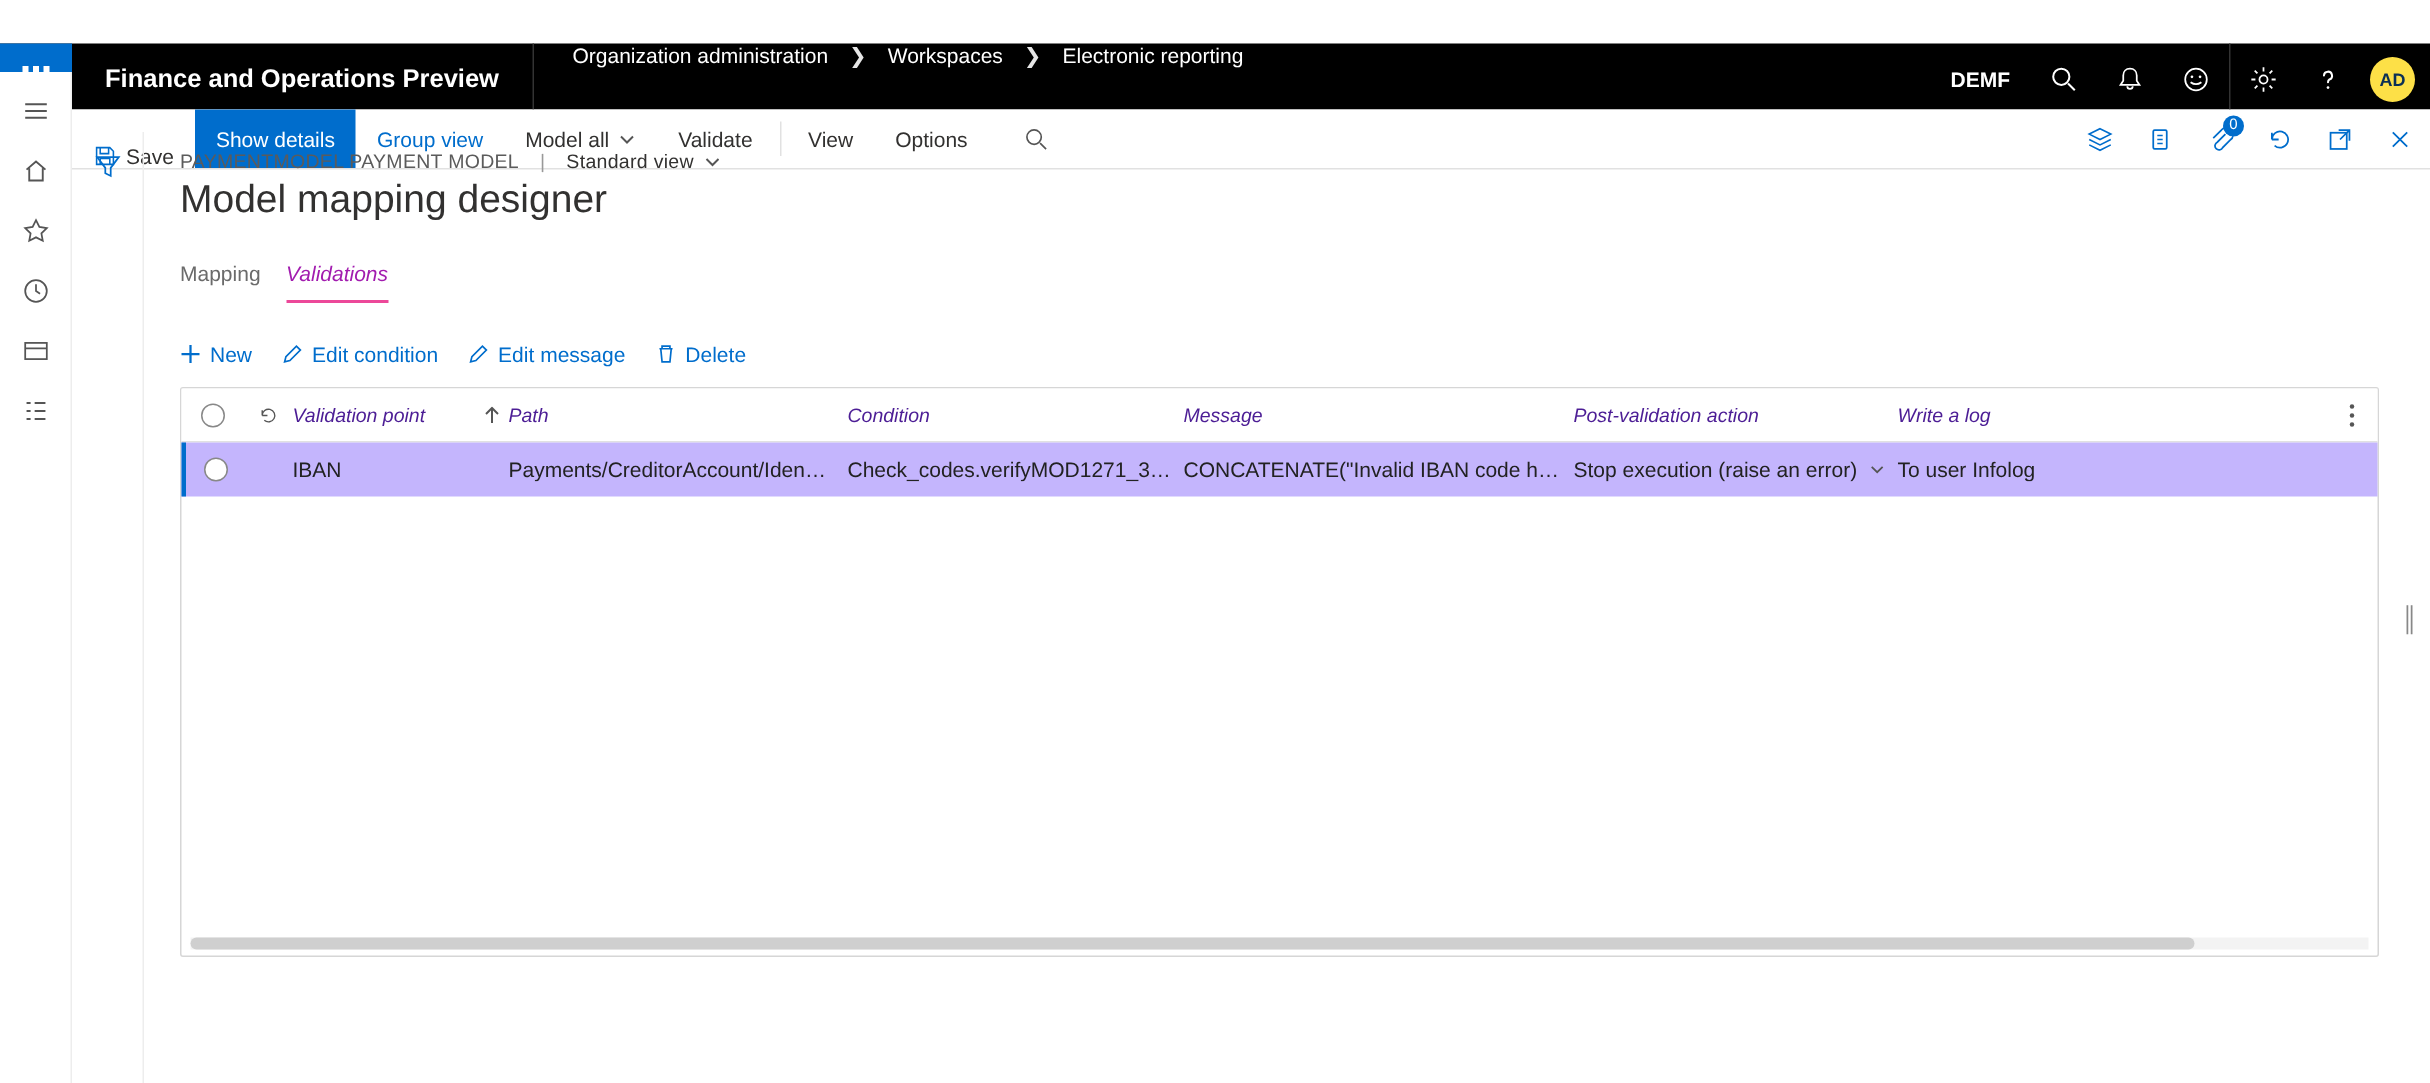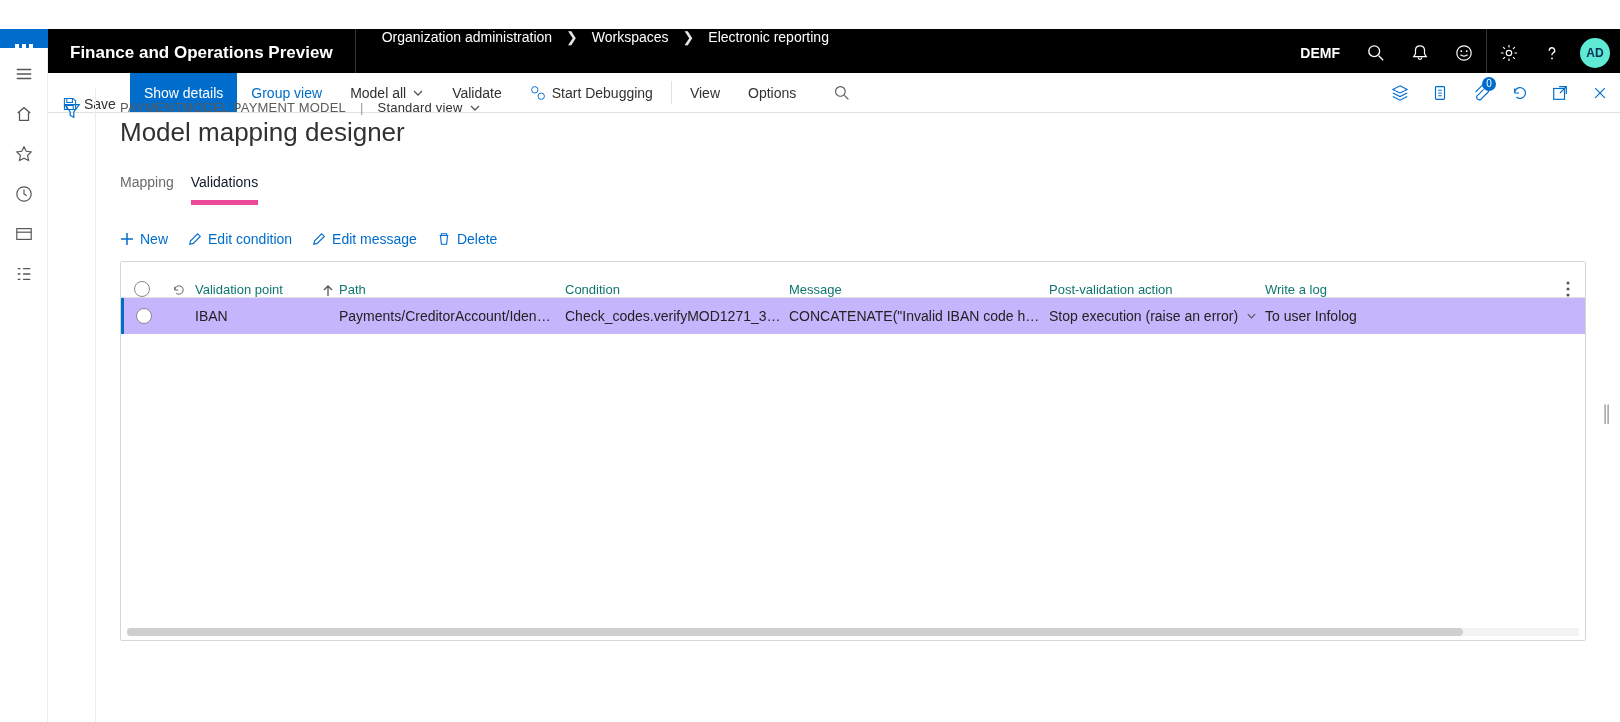--- a/index.html
+++ b/index.html
@@ -9,21 +9,21 @@
 .topbar { height: 44px; background: #000; color: #fff; display: flex; align-items: flex-start; margin-top: 29px; }
 .waffle { width: 48px; height: 48px; background: #006dcc; display: flex; align-items: center; justify-content: center; }
 .waffle svg { width: 20px; height: 20px; }
 .app-name { font-weight: 600; font-size: 17px; padding: 0 22px 0 22px; height:48px; display:flex; align-items:center; border-right:1px solid #333;}
 .breadcrumb { display: flex; align-items: center; gap: 14px; padding-left: 26px; font-size: 14px; color:#fff; }
 .breadcrumb .chev { opacity: 0.9; }
 .topbar-right { margin-left: auto; display: flex; align-items: center; height: 48px; }
 .company { padding: 0 14px; font-size: 14px; font-weight: bold; }
 .top-icon { width: 44px; height: 48px; display: flex; align-items: center; justify-content: center; cursor: pointer; }
 .top-icon .iconbox { width:18px; height:18px; display:flex; align-items:center; justify-content:center; }
-.avatar { width: 30px; height: 30px; border-radius: 50%; background: #5eead4; color:#0b2f55; display:flex; align-items:center; justify-content:center; font-size:12px; font-weight:600; margin:0 10px 0 6px; }
+.avatar { width: 30px; height: 30px; border-radius: 50%; background: #fde047; color:#0b2f55; display:flex; align-items:center; justify-content:center; font-size:12px; font-weight:600; margin:0 10px 0 6px; }
 
 
 .actionbar { height: 40px; border-bottom: 1px solid #e1e1e1; display: flex; align-items: stretch; padding-left: 0; position: relative; background:#fff; margin-left:48px;}
 .save-btn { display:flex; align-items:flex-end; gap:6px; padding:0 14px; color:#323130; cursor:pointer; }
 .act-btn { display:flex; align-items:center; gap:6px; padding:0 14px; color:#006dcc; cursor:pointer; }
 .act-btn.active { background:#006dcc; color:#fff; }
 .act-btn.dark { color:#323130; }
 .act-sep { width:1px; background:#e1e1e1; margin:8px 4px; }
 .actionbar-right { margin-left:auto; display:flex; align-items:center; }
 .ab-icon { width:40px; height:40px; display:flex; align-items:center; justify-content:center; color:#006dcc; cursor:pointer; position:relative; }
@@ -39,29 +39,29 @@
 
 
 .content { position:absolute; left:96px; right:0; top:88px; bottom:0; padding:12px 0 0 24px; overflow:hidden; }
 .header-line1 { font-size:13px; color:#5b5b5b; display:flex; align-items:center; gap:14px; letter-spacing:0.2px; }
 .header-line1 .pipe { color:#999; }
 .view-drop { display:flex; align-items:center; gap:6px; color:#323130; cursor:pointer; }
 .page-title { font-size:26px; color:#323130; margin-top:2px; }
 
 .tabs { display:flex; gap:17px; margin-top:22px; border-bottom:0; }
 .tab { padding:4px 0 10px 0; color:#6b6b6b; cursor:pointer; }
-.tab.active { color:#0f172a; border-bottom:5px solid #ec4899; font-weight:400; }
+.tab.active { color:#a21caf; border-bottom:2px solid #ec4899; font-weight:400;font-style:italic; }
 
 
 .tool-row { display:flex; align-items:center; gap:20px; margin-top:26px; }
 .tool-link { color:#006dcc; display:flex; align-items:center; gap:6px; cursor:pointer; }
 
 
 .grid-wrap { margin-top:14px; border:1px solid #d6d6d6; border-radius:2px; height:380px; position:relative; margin-right:34px; background:#fff;}
-.grid-head { display:flex; align-items:flex-end; height:36px; border-bottom:1px solid #e1e1e1; font-size:13px; color:#0f766e; background:#fff; }
+.grid-head { display:flex; align-items:center; height:36px; border-bottom:1px solid #e1e1e1; font-size:13px; color:#4c1d95; background:#fff;font-style:italic; }
 .col-check { width:42px; display:flex; align-items:center; justify-content:center; }
 .col-refresh { width:32px; display:flex; align-items:center; justify-content:center; }
 .circle { width:16px; height:16px; border:1.5px solid #888; border-radius:50%; background:#fff;}
 .col { padding-right:8px; white-space:nowrap; overflow:hidden; text-overflow:ellipsis; }
 .c-vp { width:122px; }
 .c-sort { width:22px; display:flex; justify-content:center; }
 .c-path { width:226px; }
 .c-cond { width:224px; }
 .c-msg { width:260px; }
 .c-post { width:216px; display:flex; align-items:center; gap:8px;}
@@ -200,27 +200,20 @@
     </div>
   <div class="act-btn dark">
       <span>Model all</span>
       <svg width="12" height="12" viewBox="0 0 12 12">
         <path d="M2 4l4 4 4-4" fill="none" stroke="#555" stroke-width="1.3"></path>
       </svg>
     </div>
   <div class="act-btn dark">
       <span>Validate</span>
     </div>
-  <div class="act-btn dark">
-    <svg width="16" height="16" viewBox="0 0 20 20">
-        <circle cx="6" cy="6" r="4" fill="none" stroke="#006dcc" stroke-width="1.2"></circle>
-        <circle cx="14" cy="14" r="4" fill="none" stroke="#006dcc" stroke-width="1.2"></circle>
-      </svg>
-    <span>Start Debugging</span>
-  </div>
   <div class="act-sep"></div>
   <div class="act-btn dark">
       <span>View</span>
     </div>
   <div class="act-btn dark">
       <span>Options</span>
     </div>
   <div class="ab-icon" style="margin-left:12px">
       <svg viewBox="0 0 20 20" width="16" height="16">
         <circle cx="8" cy="8" r="6" stroke="#555" stroke-width="1.4" fill="none"></circle>

